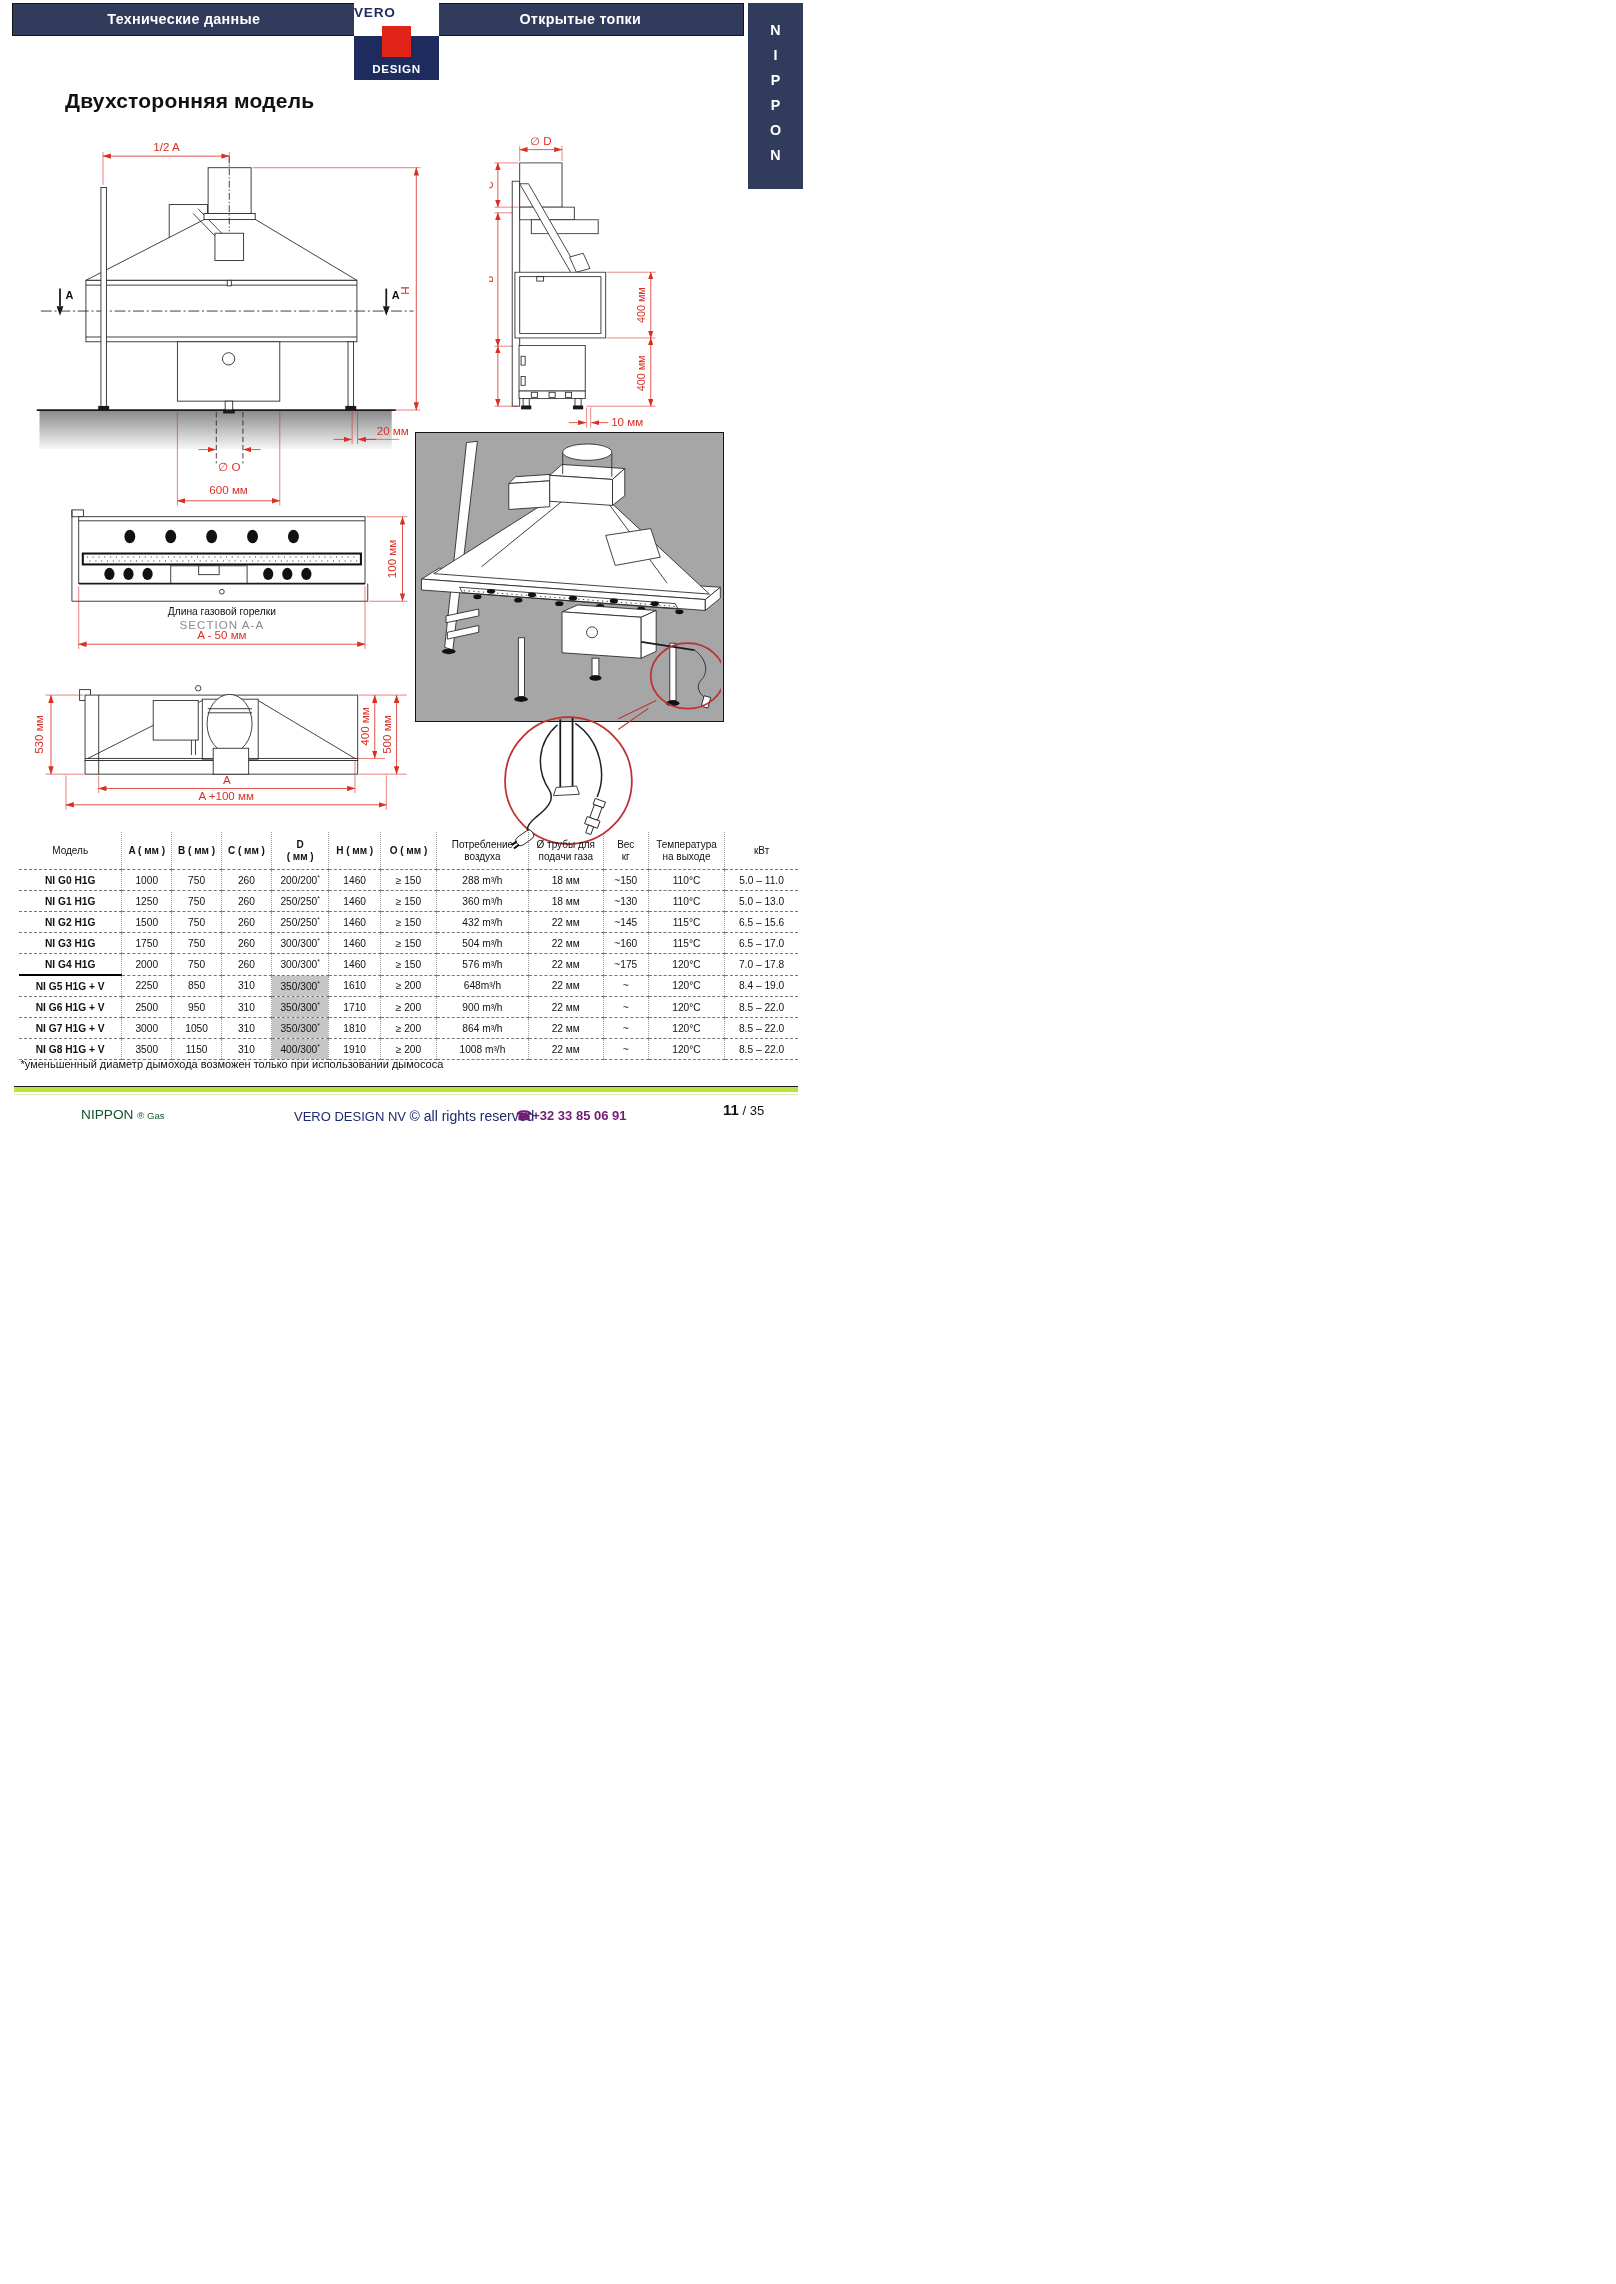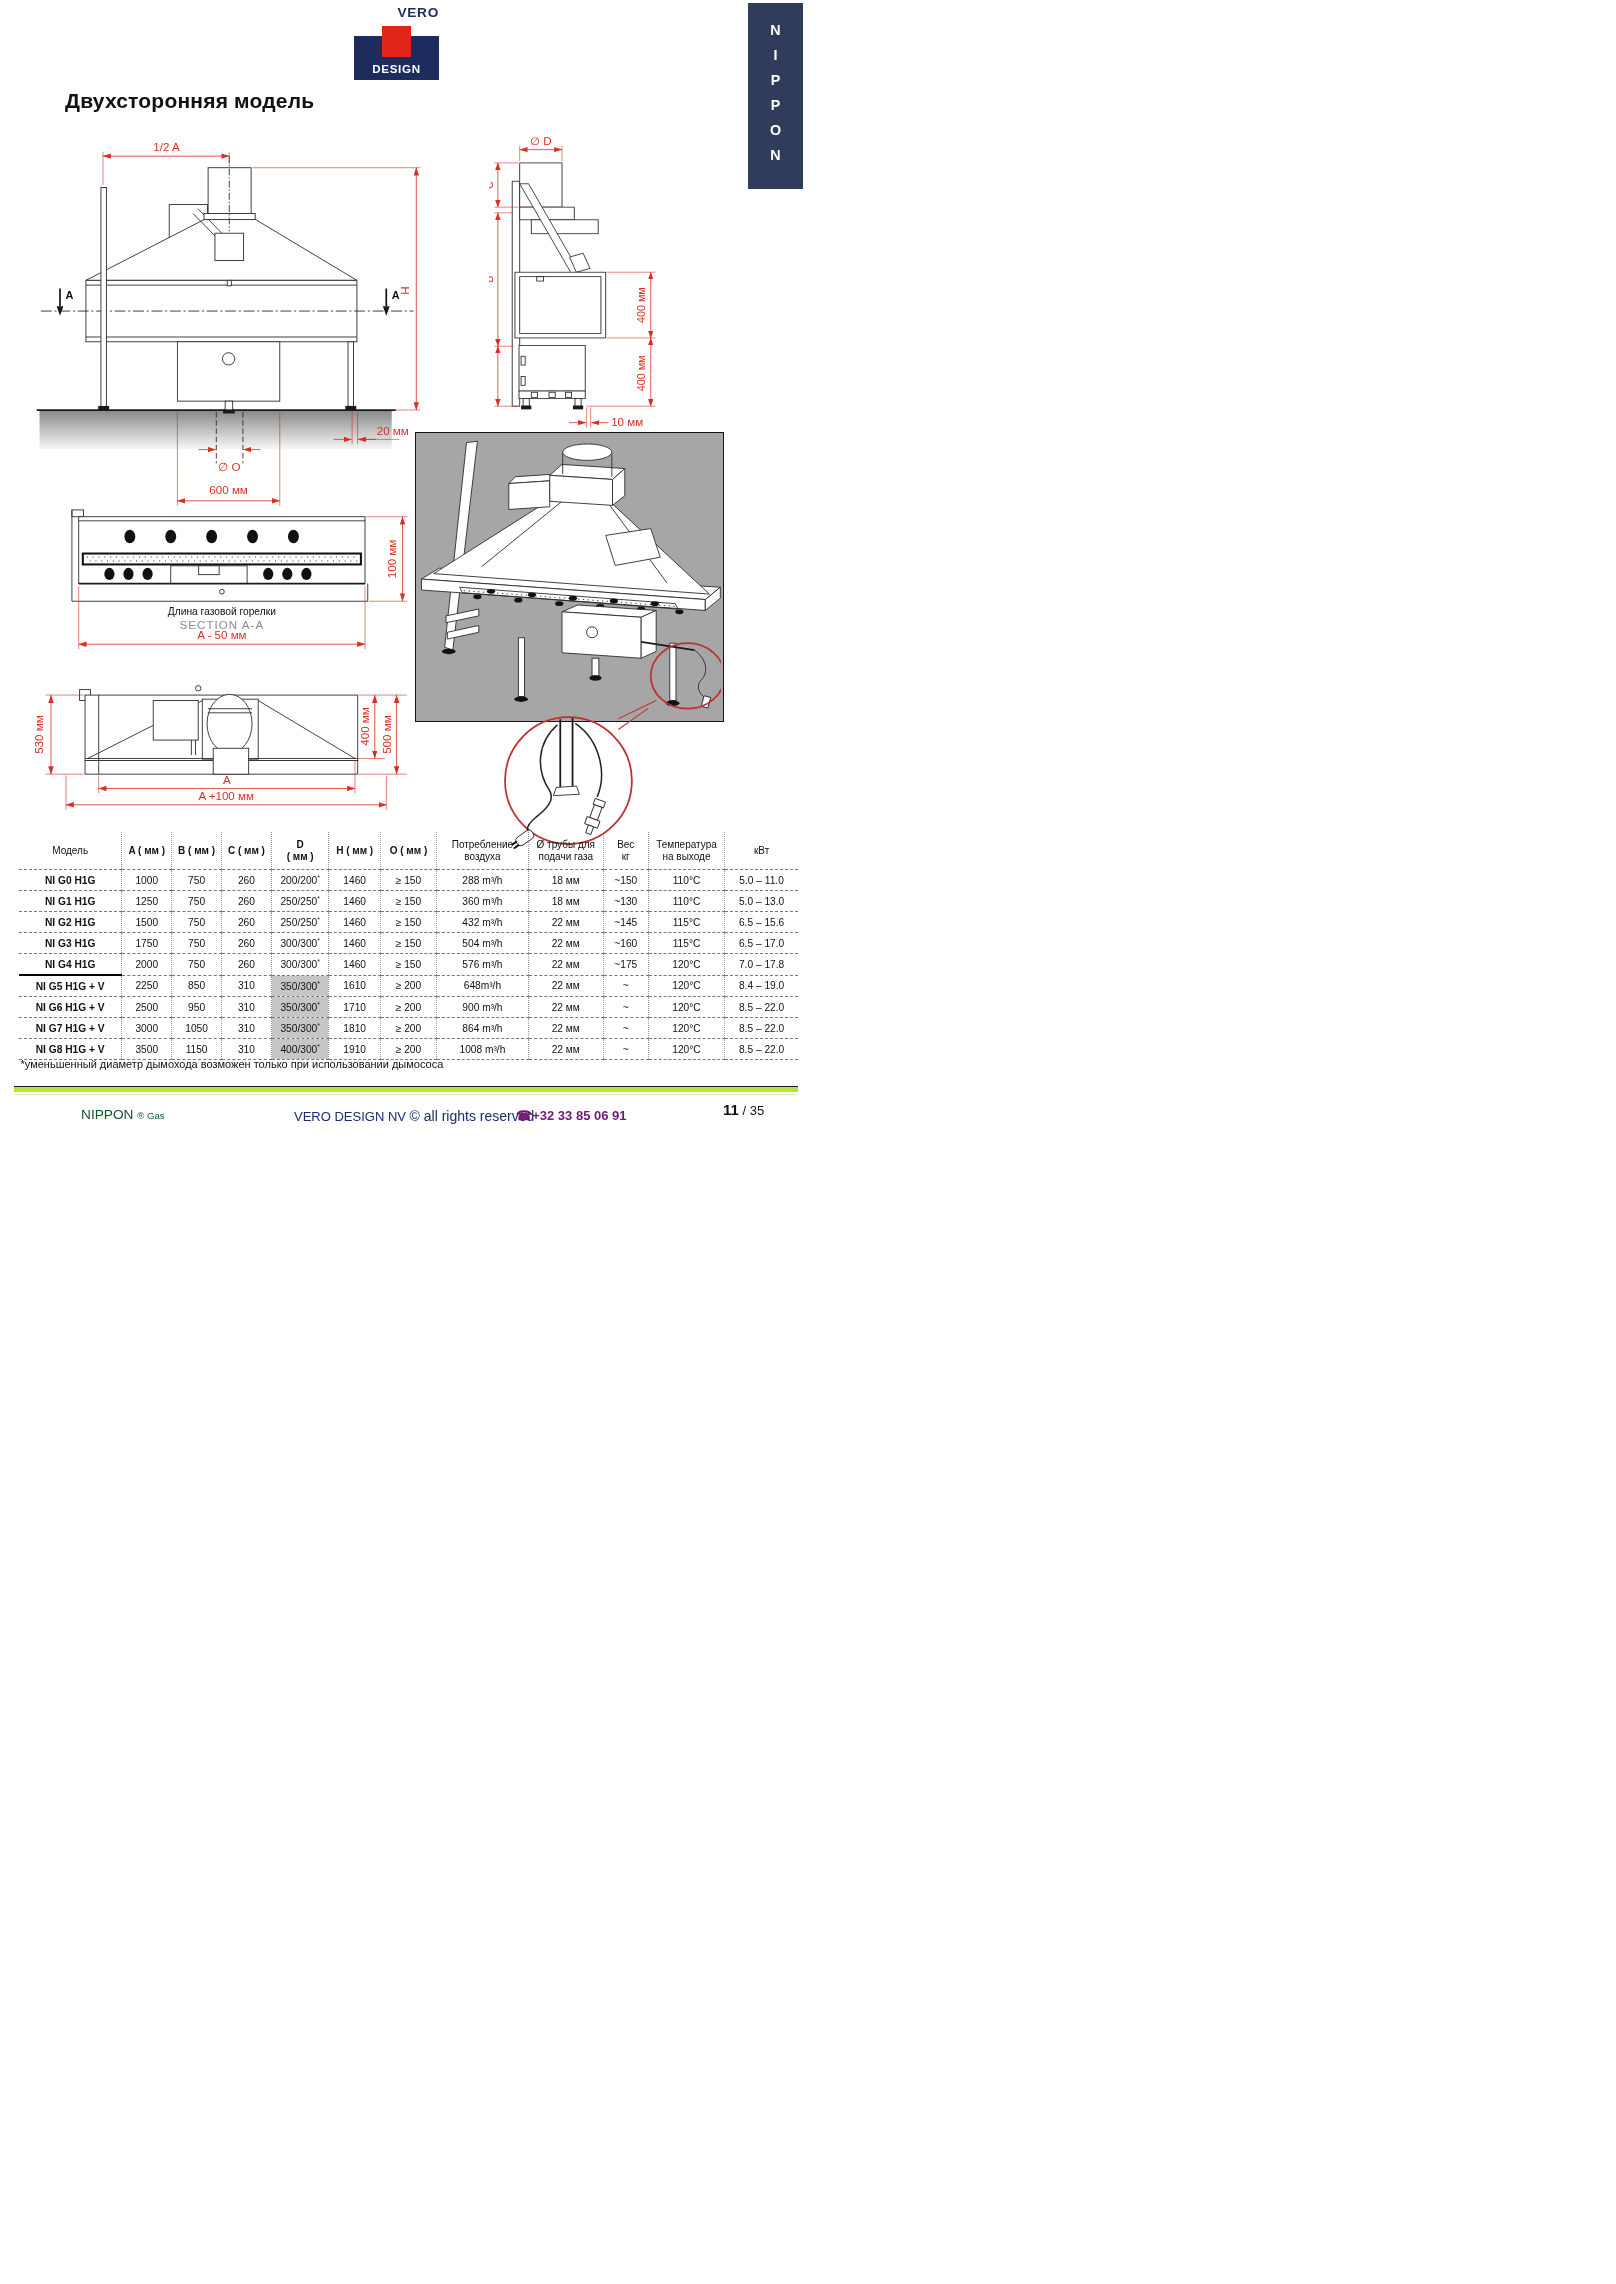--- a/index.html
+++ b/index.html
@@ -5,21 +5,21 @@
   html,body{margin:0;padding:0;background:#fff}
   .page{position:relative;width:808px;height:1142px;background:#fff;
         font-family:"Liberation Sans",sans-serif;overflow:hidden;color:#111}
   .abs{position:absolute}
 
   
   .hbar{position:absolute;left:12.3px;top:2.7px;width:730px;height:31px;background:#313c5d;border:0.7px solid #15151c}
   .htitle{position:absolute;top:0;height:100%;display:flex;align-items:center;justify-content:center;
           color:#fff;font-weight:bold;font-size:14.3px;letter-spacing:0.3px}
   .logo{position:absolute;left:354px;top:1.4px;width:85px;height:79px;z-index:5}
-  .logo .top{position:absolute;left:0;top:0;width:100%;height:35px;background:#fff;display:flex;align-items:flex-start;justify-content:flex-end}
+  .logo .top{position:absolute;left:0;top:0;width:100%;height:35px;background:#fff;display:flex;align-items:flex-start;justify-content:flex-start}
   .logo .bot{position:absolute;left:0;top:35px;width:100%;height:44px;background:#1d2b5e;display:flex;align-items:flex-end;justify-content:center}
   .logo .vero{color:#1d2b5e;font-weight:bold;font-size:13.7px;letter-spacing:0.7px;margin-top:4.1px}
   .logo .design{color:#fff;font-weight:bold;font-size:11.6px;letter-spacing:0.7px;margin-bottom:5.5px}
   .logo .red{position:absolute;left:28px;top:24.6px;width:29px;height:31px;background:#e02418}
   .ntab{position:absolute;left:748px;top:3.4px;width:55px;height:186px;background:#313c5d;text-align:center;padding-top:15px;box-sizing:border-box}
   .ntab div{color:#fff;font-weight:bold;font-size:14.3px;line-height:25px}
 
   .ptitle{position:absolute;left:65px;top:89px;font-size:21px;font-weight:bold;letter-spacing:0.2px}
 
   
@@ -62,20 +62,24 @@
   .fco .sfx{font-size:14px}
   .fphone{position:absolute;left:516px;top:1108px;font-size:13px;color:#701a75;font-weight:bold}
   .fpage{position:absolute;left:723px;top:1101px;font-size:13px;color:#111}
   .fpage .big{font-size:15px;font-weight:bold}
 </style>
 </head>
 <body>
 
 <div class="page">
 
+  <div class="hbar">
+    <div class="htitle" style="left:27px;width:287px">Технические данные</div>
+    <div class="htitle" style="left:444px;width:246px">Открытые топки</div>
+  </div>
   <div class="logo">
     <div class="top">
         <span class="vero">VERO</span>
       </div>
     <div class="bot">
         <span class="design">DESIGN</span>
       </div>
     <div class="red"></div>
   </div>
   <div class="ntab">

